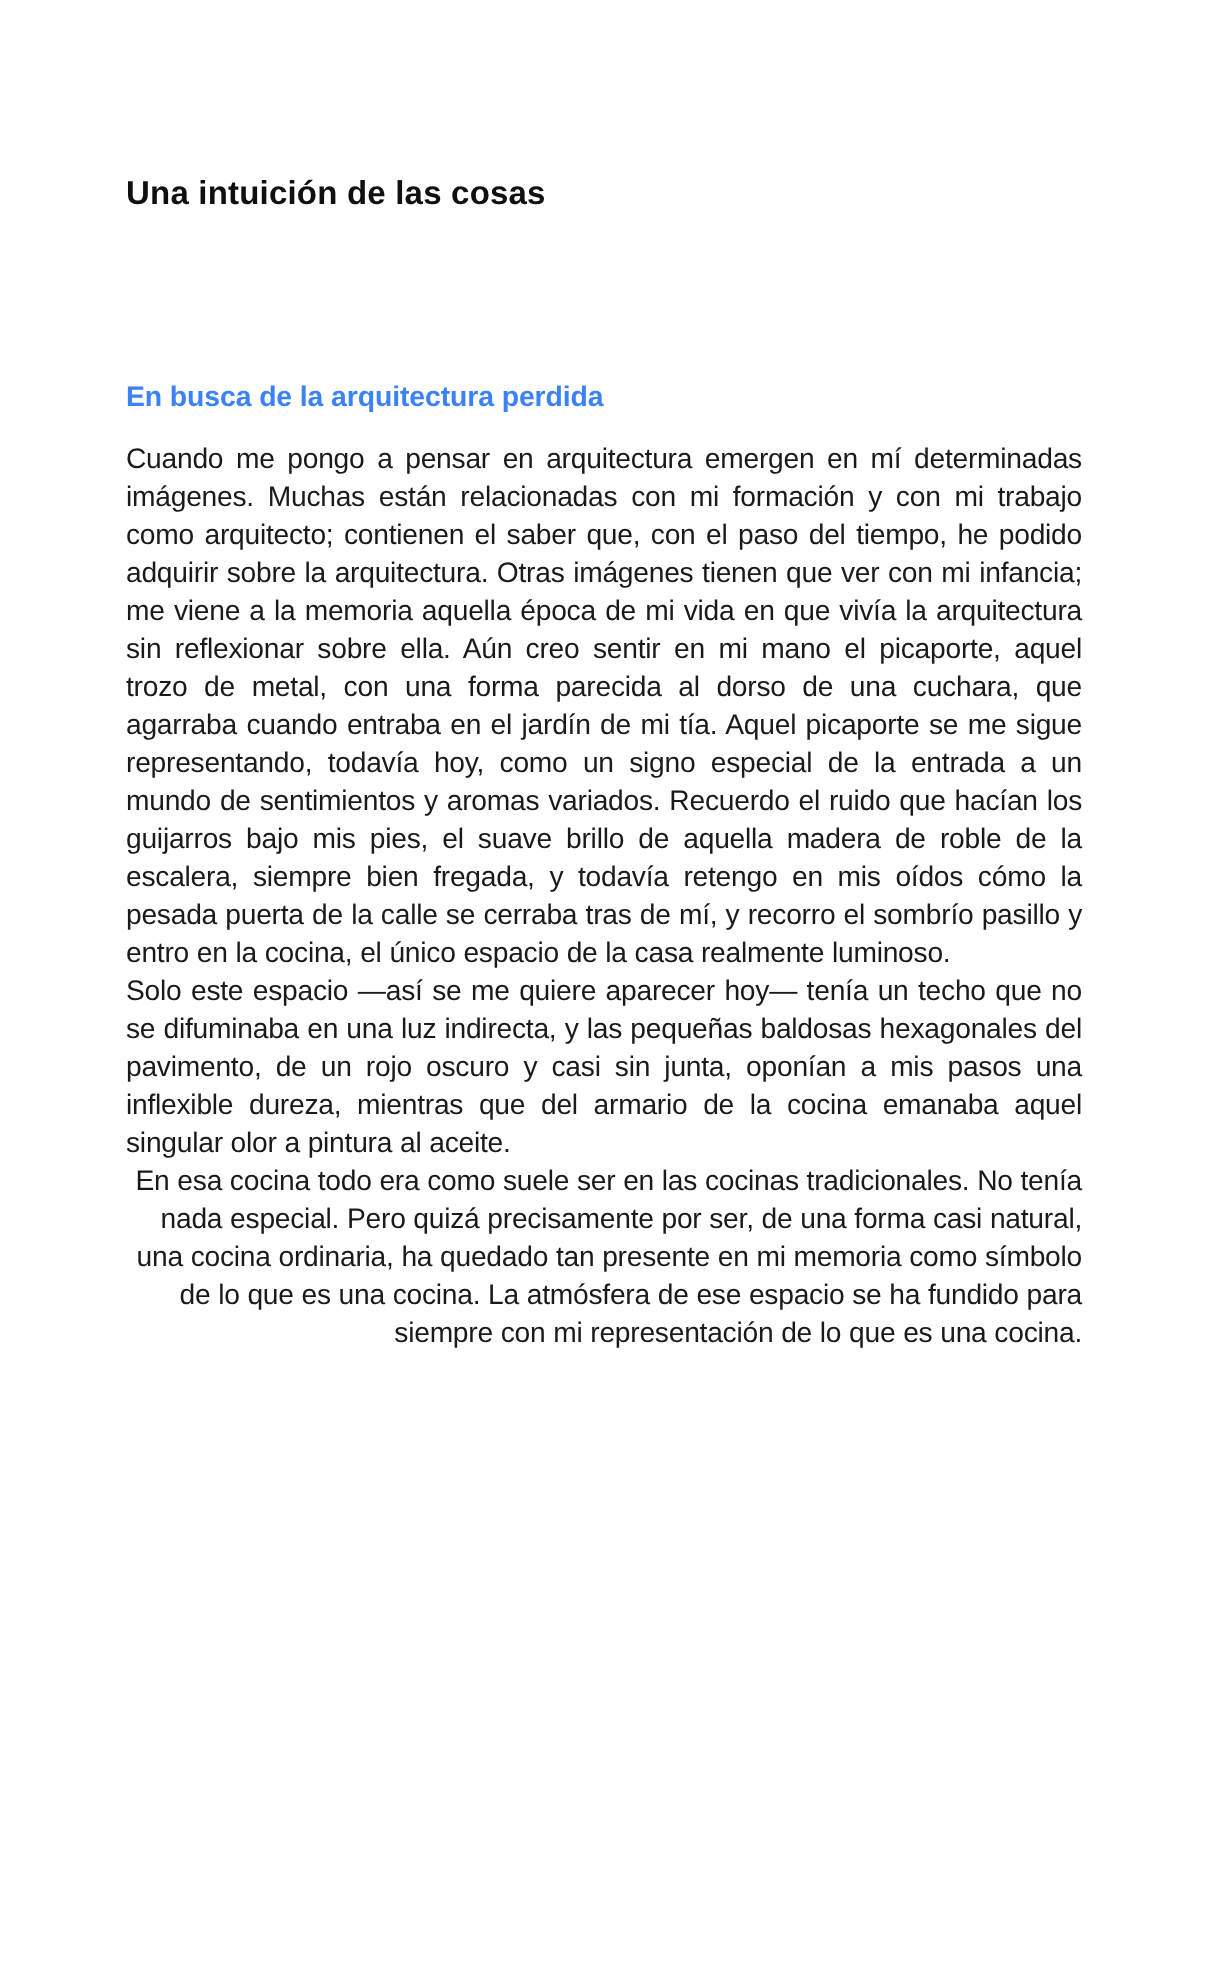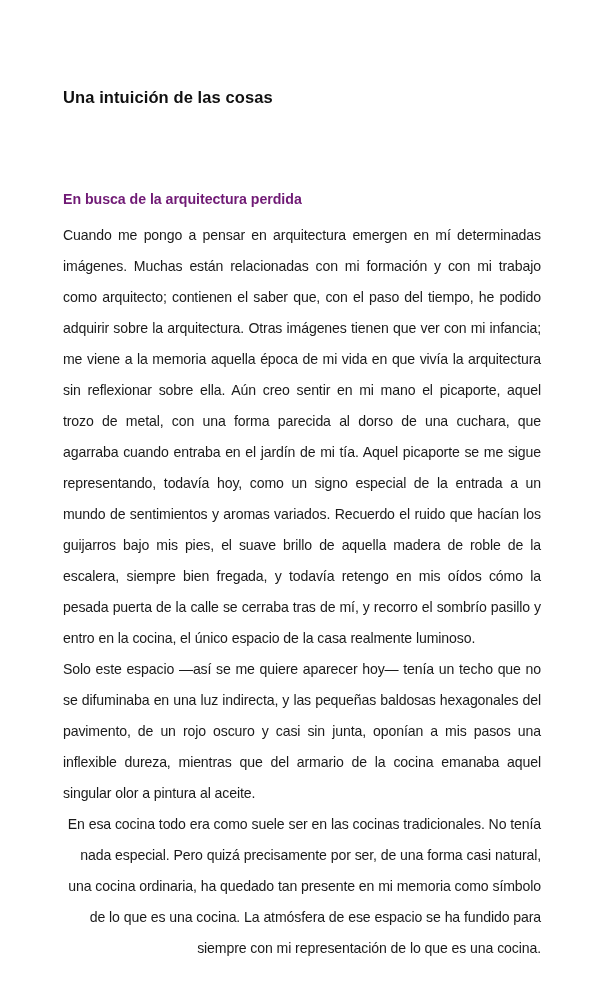--- a/index.html
+++ b/index.html
@@ -40,32 +40,32 @@
     color: #101010;
   }
 
   .section-heading {
     font-size: 14.2px;
     font-weight: bold;
     letter-spacing: -0.05px;
     line-height: 1.2;
     margin: 0;
     padding-top: 83px;
-    color: #701a75;
+    color: #3b82f6;
   }
 
   .body-text {
     margin: 0;
     padding: 0;
   }
 
   .body-text p {
     margin: 0;
     font-size: 14.1px;
-    line-height: 31px;
+    line-height: 19px;
     text-align: justify;
     text-justify: inter-word;
     letter-spacing: -0.12px;
     word-spacing: 0.1px;
     color: #1a1a1a;
   }
 
   .body-text p.first {
     padding-top: 12px;
   }

